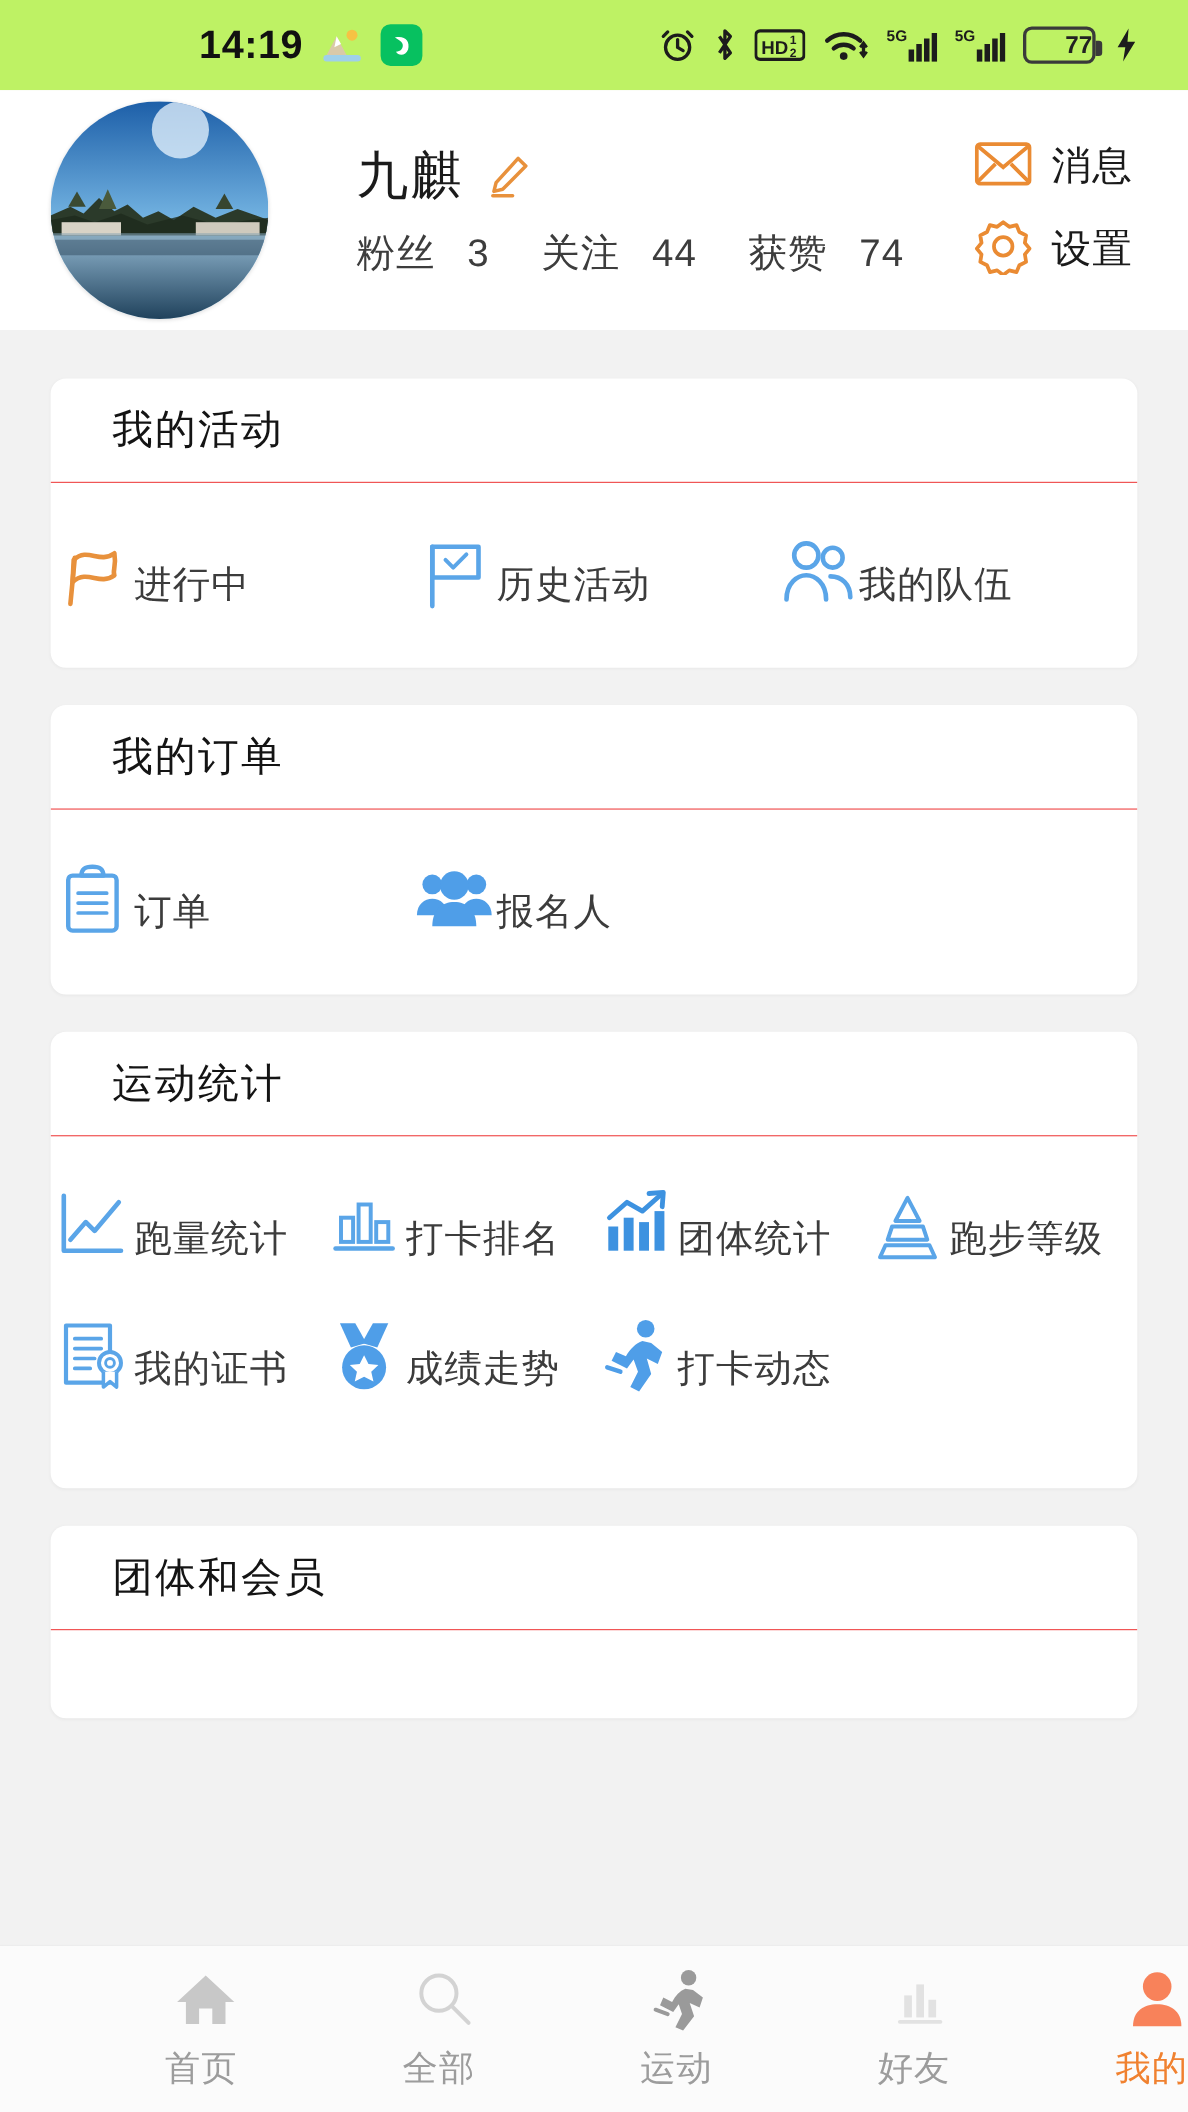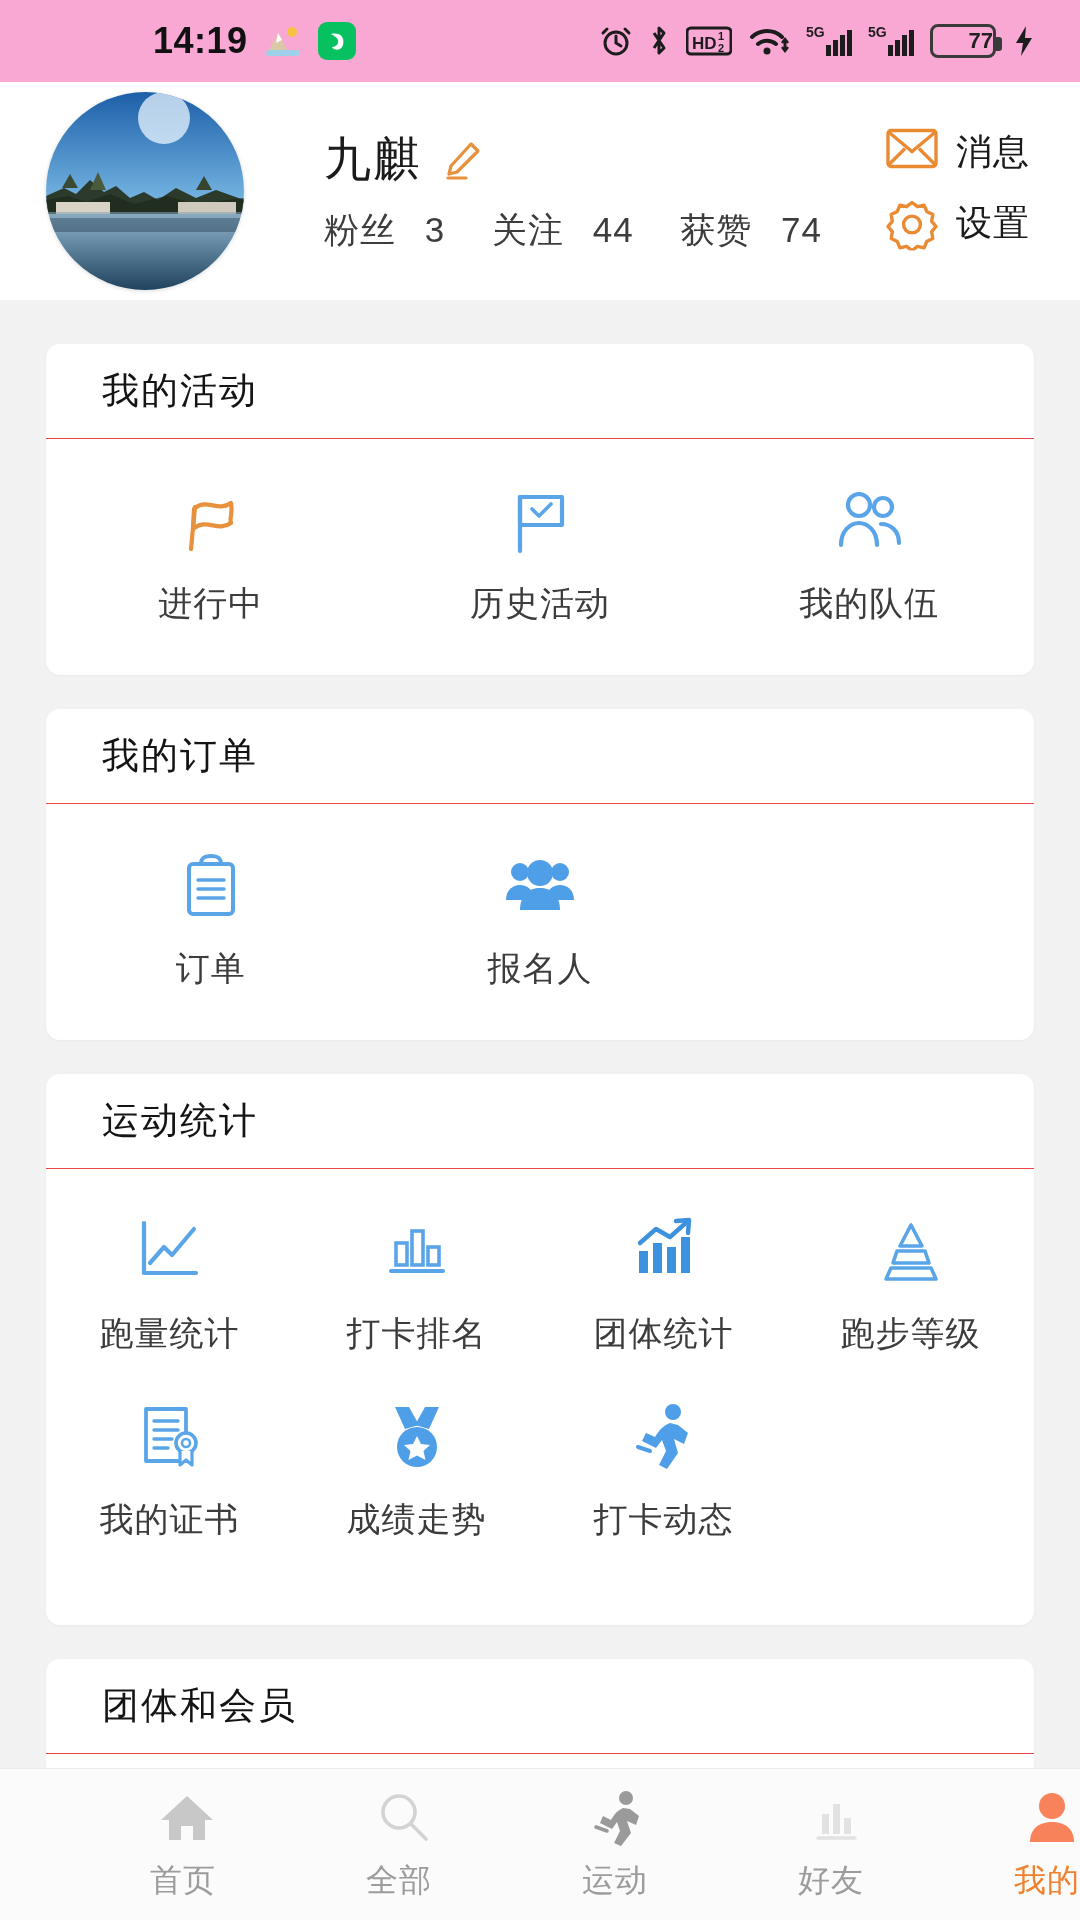--- a/index.html
+++ b/index.html
@@ -7,23 +7,23 @@
   body {
     font-family:"Liberation Sans","DejaVu Sans",sans-serif;
     background:#f2f2f2;
     color:#333;
     overflow:hidden;
     position:relative;
   }
 
   
   .statusbar {
-    height:82px; background:#f9a8d4;
+    height:82px; background:#bef264;
     display:flex; align-items:center;
-    padding:0 28px;
+    padding:0 56px;
     position:relative;
   }
   .sb-left { display:flex; align-items:center; gap:16px; margin-left:125px; }
   .sb-time { font-size:36px; font-weight:700; color:#111; letter-spacing:0.5px; }
   .sb-right {
     position:absolute; right:44px; top:0; height:82px;
     display:flex; align-items:center; gap:16px;
   }
   .sb-icon { display:flex; align-items:center; justify-content:center; }
   .battery {
@@ -59,42 +59,42 @@
   .pinfo { margin-left:56px; }
   .pname-row { display:flex; align-items:center; gap:18px; }
   .pname { font-size:47px; color:#1b1b1b; letter-spacing:2px; }
   .pencil { width:44px; height:44px; }
   .pstats { margin-top:16px; font-size:35px; color:#3d3d3d; letter-spacing:1px; }
   .pstats span { margin-right:18px; }
   .pactions {
     position:absolute; right:50px; top:50%; transform:translateY(-50%);
   }
   .paction {
-    display:flex; gap:18px; margin-bottom:22px;
+    display:flex; align-items:center; gap:18px; margin-bottom:22px;
   }
   .paction:last-child { margin-bottom:0; }
   .paction .lbl { font-size:36px; color:#1b1b1b; letter-spacing:1px; }
 
   
   .content { padding:44px 46px 0 46px; }
   .card {
     background:#fff; border-radius:14px; margin-bottom:34px;
     box-shadow:0 1px 3px rgba(0,0,0,.04);
     overflow:hidden;
   }
   .card-head {
     height:95px; display:flex; align-items:center;
     padding:0 56px; font-size:37px; color:#141414; letter-spacing:2px;
     border-bottom:1px solid #ef4444;
   }
   .grid { display:flex; flex-wrap:wrap; padding:44px 0 40px 0; }
   .grid.cols3 .cell { width:33.3333%; }
   .grid.cols4 .cell { width:25%; }
   .cell {
-    display:flex; flex-direction:column; align-items:center;
+    display:flex; flex-direction:row; align-items:center;
     margin-bottom:8px;
   }
   .grid.cols4.two-rows .cell { margin-bottom:42px; }
   .cell .ic { height:76px; display:flex; align-items:flex-end; justify-content:center; }
   .cell .lbl { margin-top:22px; font-size:34px; color:#3c3c3c; letter-spacing:1px; }
 
   
   .tabbar {
     position:absolute; left:0; bottom:0; width:1080px; height:152px;
     background:#fbfbfb; border-top:1px solid #ececec;

